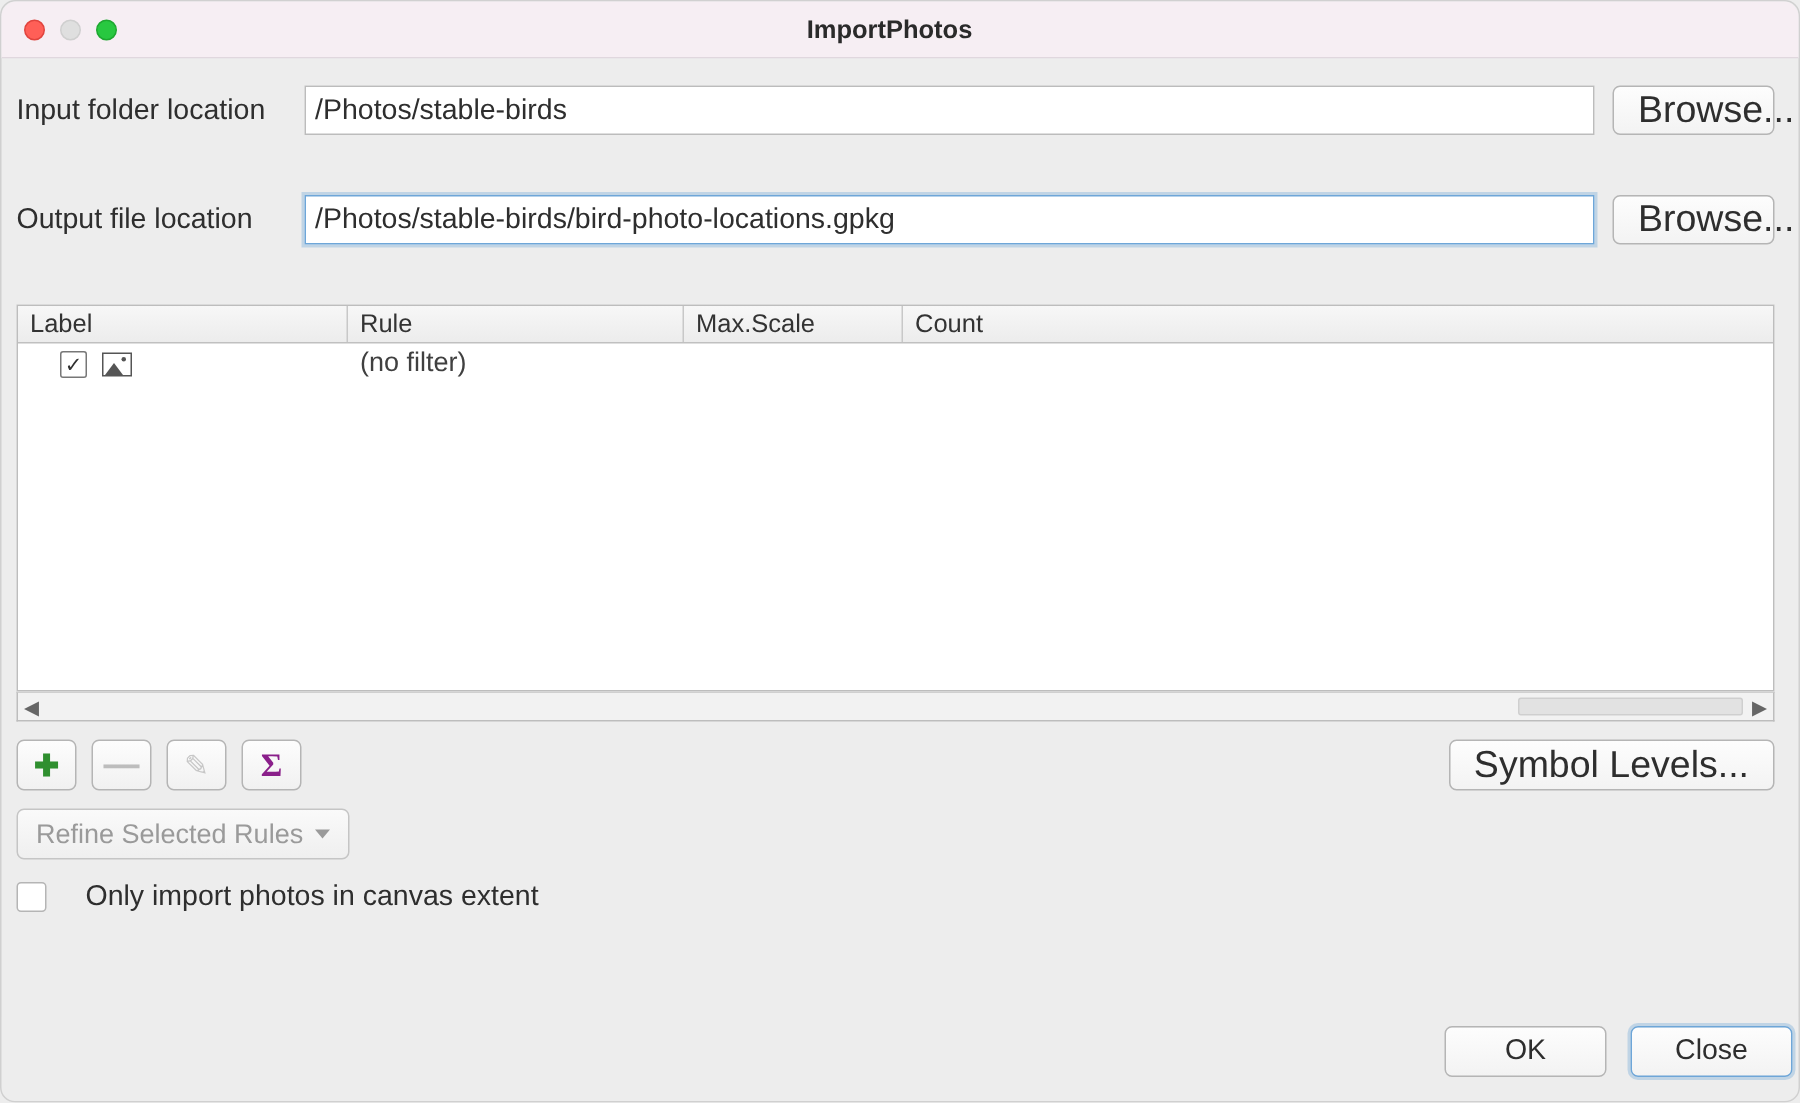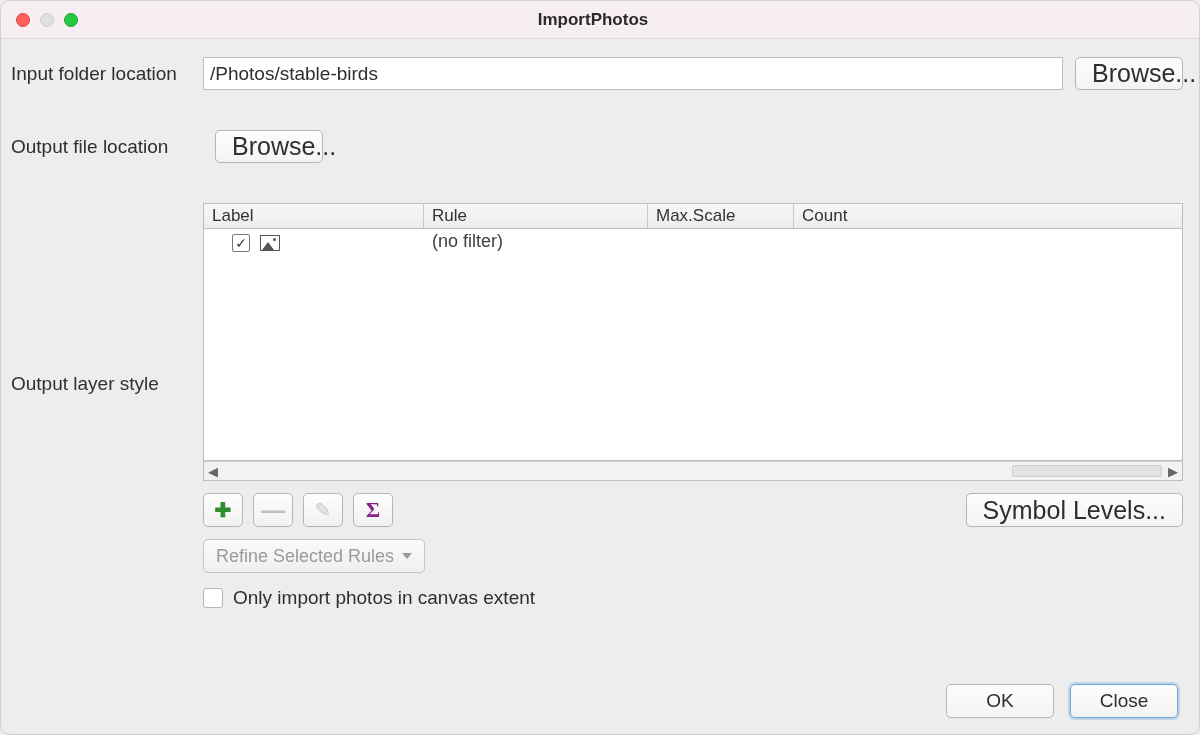--- a/index.html
+++ b/index.html
@@ -230,33 +230,33 @@
   .dd-btn .caret {
     width: 0; height: 0;
     border-left: 5px solid transparent;
     border-right: 5px solid transparent;
     border-top: 6px solid #9a9a9a;
   }
   .check-row {
     margin-top: 14px;
     display: flex;
     align-items: center;
-    gap: 10px;
+    gap: 26px;
     font-size: 19px;
     color: #2e2e2e;
   }
   .checkbox {
     width: 20px; height: 20px;
     background: #fff;
     border: 1px solid #b5b5b5;
     border-radius: 3px;
   }
   .footer {
     position: absolute;
-    right: 21px;
+    right: 4px;
     bottom: 16px;
     display: flex;
     gap: 16px;
   }
   .ftr-btn {
     width: 108px; height: 34px;
     background: linear-gradient(#fdfdfd,#f3f3f3);
     border: 1px solid #b5b5b5;
     border-radius: 5px;
     font-size: 19px;
@@ -284,25 +284,25 @@
   <div class="body">
 
     <div class="row">
       <label class="lhs">Input folder location</label>
       <input class="text-input" type="text" value="/Photos/stable-birds" style="">
       <button class="btn btn-browse">Browse...</button>
     </div>
 
     <div class="row">
       <label class="lhs">Output file location</label>
+      <input class="text-input focused" type="text" value="/Photos/stable-birds/bird-photo-locations.gpkg" style="">
       <button class="btn btn-browse">Browse...</button>
     </div>
 
     <div class="style-section">
-      <label class="lhs">Output layer style</label>
 
       <div class="style-body">
 
         <div class="rules-table">
           <div class="rules-header">
             <div class="col-label">Label</div>
             <div class="col-rule">Rule</div>
             <div class="col-maxscale">Max.Scale</div>
             <div class="col-count">Count</div>
           </div>

